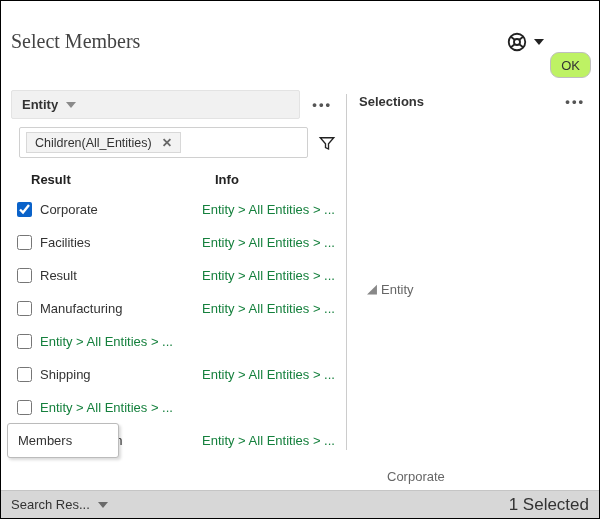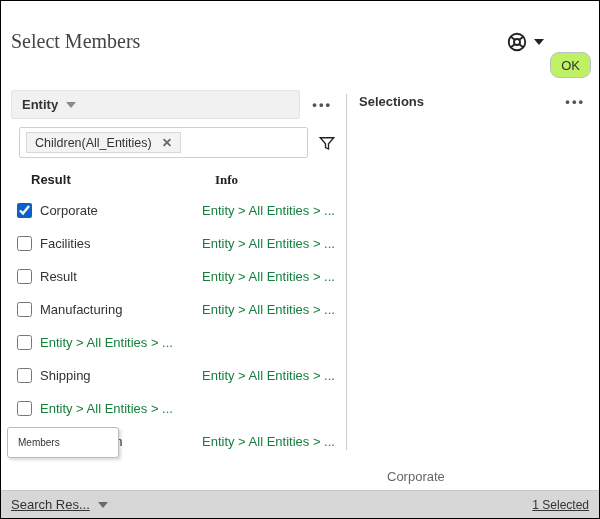--- a/index.html
+++ b/index.html
@@ -132,21 +132,21 @@
     padding: 0 4px;
   }
   .filter-icon { color: #333; cursor: pointer; }
   .table-head {
     display: flex;
     padding: 6px 10px 6px 30px;
     font-weight: bold;
     color: #222;
   }
   .col-result { width: 184px; }
-  .col-info { flex: 1; font-family: Liberation Serif, serif; }
+  .col-info { flex: 1; }
   .rows {
     overflow: auto;
   }
   .row {
     display: flex;
     align-items: center;
     padding: 6px 10px 6px 12px;
     color: #333;
   }
   .row input[type=checkbox] {
@@ -183,47 +183,46 @@
     bottom: 32px;
     width: 112px;
     background: #fff;
     border: 1px solid #bbb;
     border-radius: 3px;
     box-shadow: 2px 2px 3px rgba(0,0,0,0.15);
     overflow: hidden;
   }
   .tabs-popup .tab {
     padding: 9px 10px;
-    font-size: 10px;
+    font-size: 13px;
     color: #333;
     cursor: pointer;
   }
   .tabs-popup .tab.highlight {
     outline: 2.5px solid #d01616;
     outline-offset: -2px;
   }
   .footer {
     height: 28px;
     background: #d7d7d7;
     display: flex;
     align-items: center;
     justify-content: space-between;
     padding: 0 10px;
     border-top: 1px solid #c5c5c5;
-    text-decoration: underline;
   }
   .footer-left {
     display: flex;
     align-items: center;
     gap: 8px;
     color: #333;
   }
   .footer-right {
     color: #333;
-    font-size: 12px;
+    font-size: 17px;
   }
   svg { display: block; }
 </style>
 </head>
 <body>
 
 <div class="window">
 
   <div class="titlebar">
     <div class="title">Select Members</div>
@@ -325,20 +324,23 @@
 
     </div>
 
     <div class="divider-v"></div>
 
     <div class="right">
       <div class="sel-head">
         <span>Selections</span>
         <span class="kebab">•••</span>
       </div>
+      <div class="sel-entity">
+        <span class="tri">◢</span><span>Entity</span>
+      </div>
       <div id="sel-items">
           <div class="sel-item">Corporate</div>
         </div>
     </div>
   </div>
 
   <div class="footer">
     <div class="footer-left">
       <span>Search Res...</span>
       <span>

